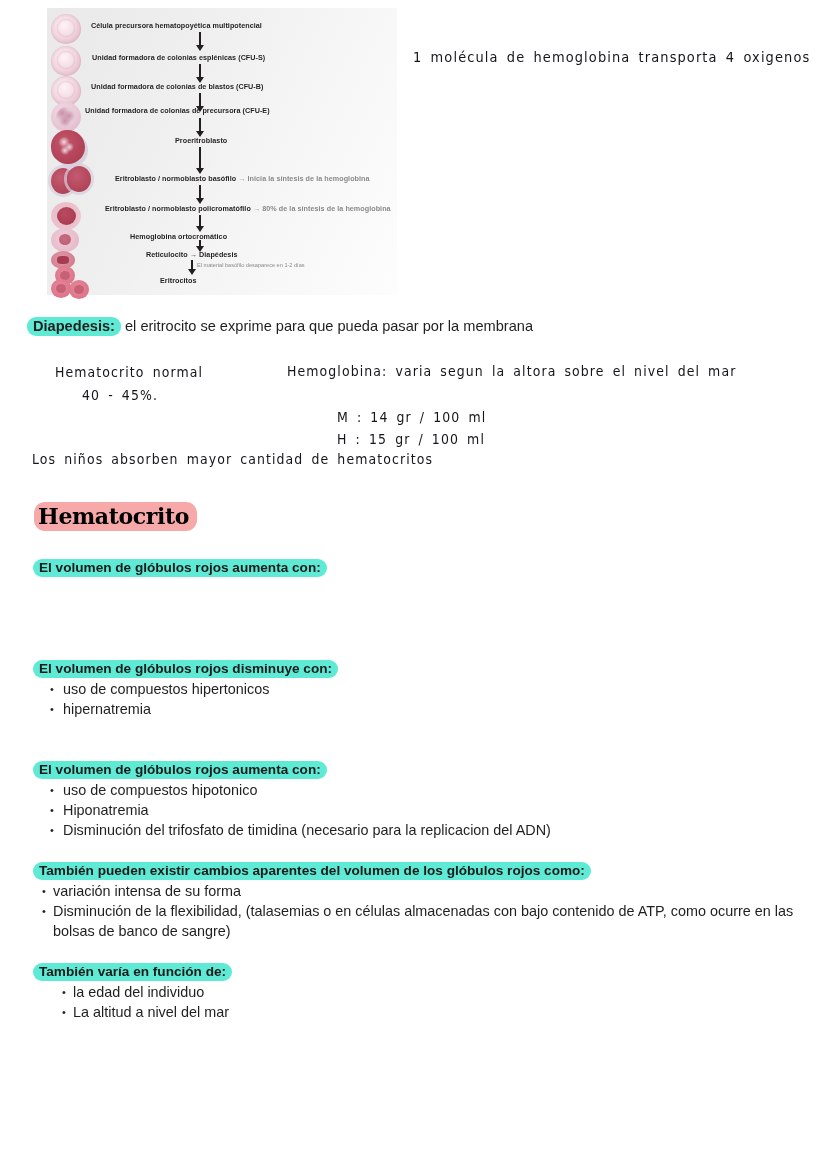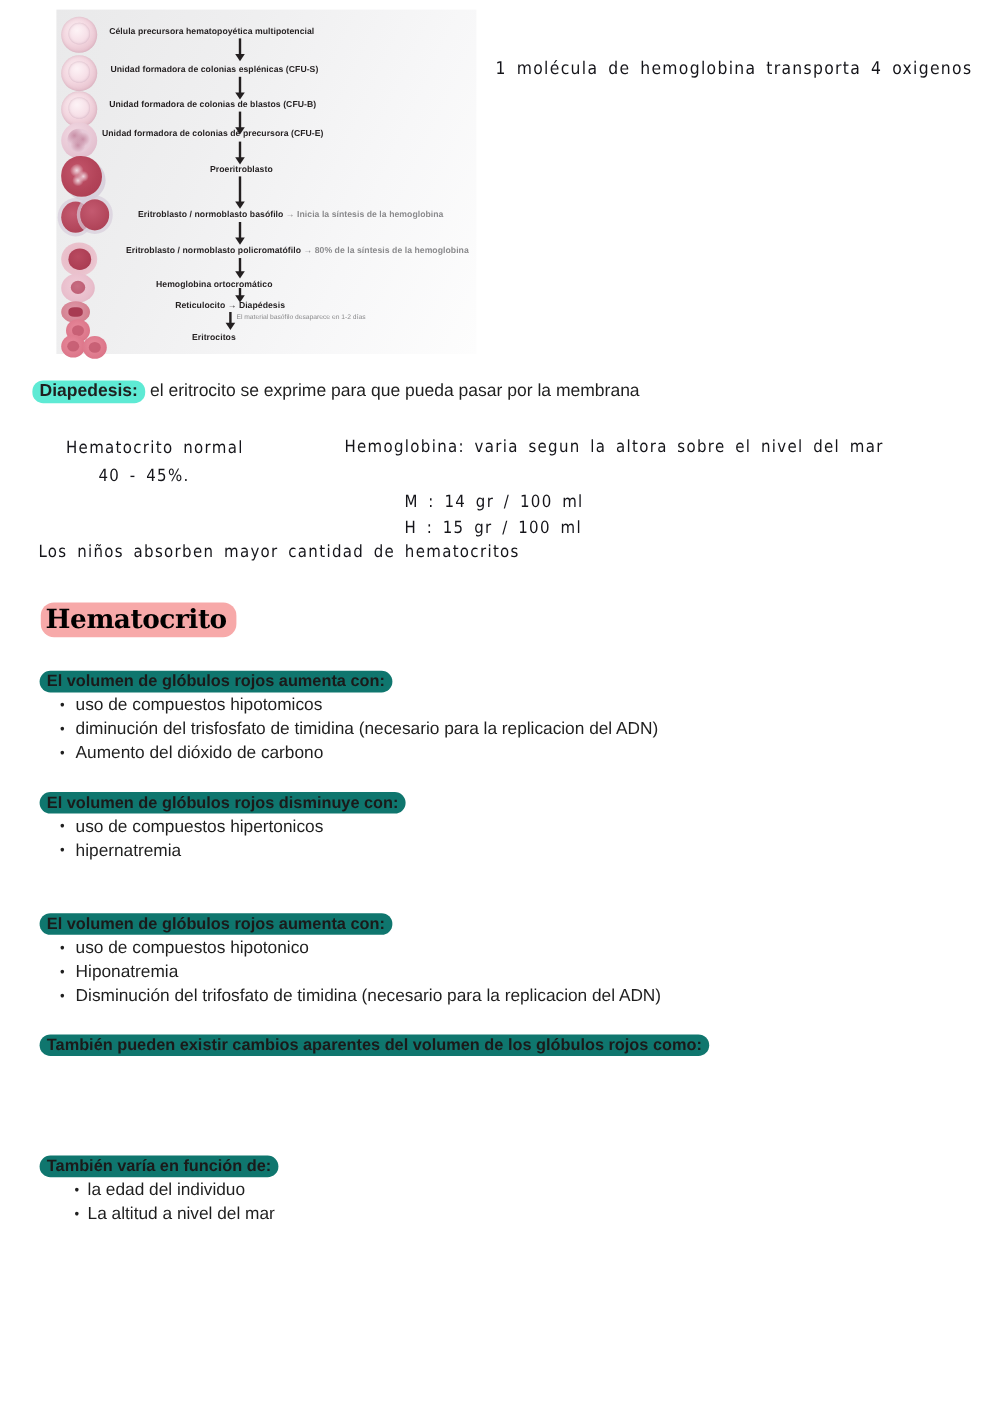--- a/index.html
+++ b/index.html
@@ -192,21 +192,21 @@
   
   .hl-strong, .hl-soft {
     display: inline;
     font-weight: 700;
     border-radius: 9px;
     padding: 1px 6px 2px 6px;
     box-decoration-break: clone;
     -webkit-box-decoration-break: clone;
   }
   .hl-strong { background: #5eead4; }
-  .hl-soft   { background: #0f766e; }
+  .hl-soft   { background: #5eead4; }
 
   .para { position: absolute; font-size: 14.6px; color: #1f1f1f; white-space: nowrap; }
   .para .rest { font-weight: 400; }
 
   #hematocrito-title {
     position: absolute;
     left: 34px; top: 503px;
     font-family: "DejaVu Serif", serif;
     font-weight: 700;
     font-size: 22px;
@@ -334,25 +334,20 @@
 <div class="para" style="left:27px; top:318px">
   <span class="hl-strong">Diapedesis:</span><span class="rest"> el eritrocito se exprime para que pueda pasar por la membrana</span>
 </div>
 
 <div id="hematocrito-title">
   <span class="hl">Hematocrito</span>
 </div>
 
 <div class="section indented" style="top:560px">
   <h3><span class="hl-soft">El volumen de glóbulos rojos aumenta con:</span></h3>
-  <ul>
-    <li>uso de compuestos hipotomicos</li>
-    <li>diminución del trisfosfato de timidina (necesario para la replicacion del ADN)</li>
-    <li>Aumento del dióxido de carbono</li>
-  </ul>
 </div>
 
 <div class="section indented" style="top:661px">
   <h3><span class="hl-soft">El volumen de glóbulos rojos disminuye con:</span></h3>
   <ul>
     <li>uso de compuestos hipertonicos</li>
     <li>hipernatremia</li>
   </ul>
 </div>
 
@@ -360,20 +355,24 @@
   <h3><span class="hl-soft">El volumen de glóbulos rojos aumenta con:</span></h3>
   <ul>
     <li>uso de compuestos hipotonico</li>
     <li>Hiponatremia</li>
     <li>Disminución del trifosfato de timidina (necesario para la replicacion del ADN)</li>
   </ul>
 </div>
 
 <div class="section tight" style="top:863px; width:775px">
   <h3><span class="hl-soft">También pueden existir cambios aparentes del volumen de los glóbulos rojos como:</span></h3>
+  <ul>
+    <li>variación intensa de su forma</li>
+    <li style="padding-left:20px; text-indent:0">Disminución de la flexibilidad, (talasemias o en células almacenadas con bajo contenido de ATP, como ocurre en las bolsas de banco de sangre)</li>
+  </ul>
 </div>
 
 <div class="section tight" style="top:964px">
   <h3><span class="hl-soft">También varía en función de:</span></h3>
   <ul>
     <li style="padding-left:40px">la edad del individuo</li>
     <li style="padding-left:40px">La altitud a nivel del mar</li>
   </ul>
 </div>
 

